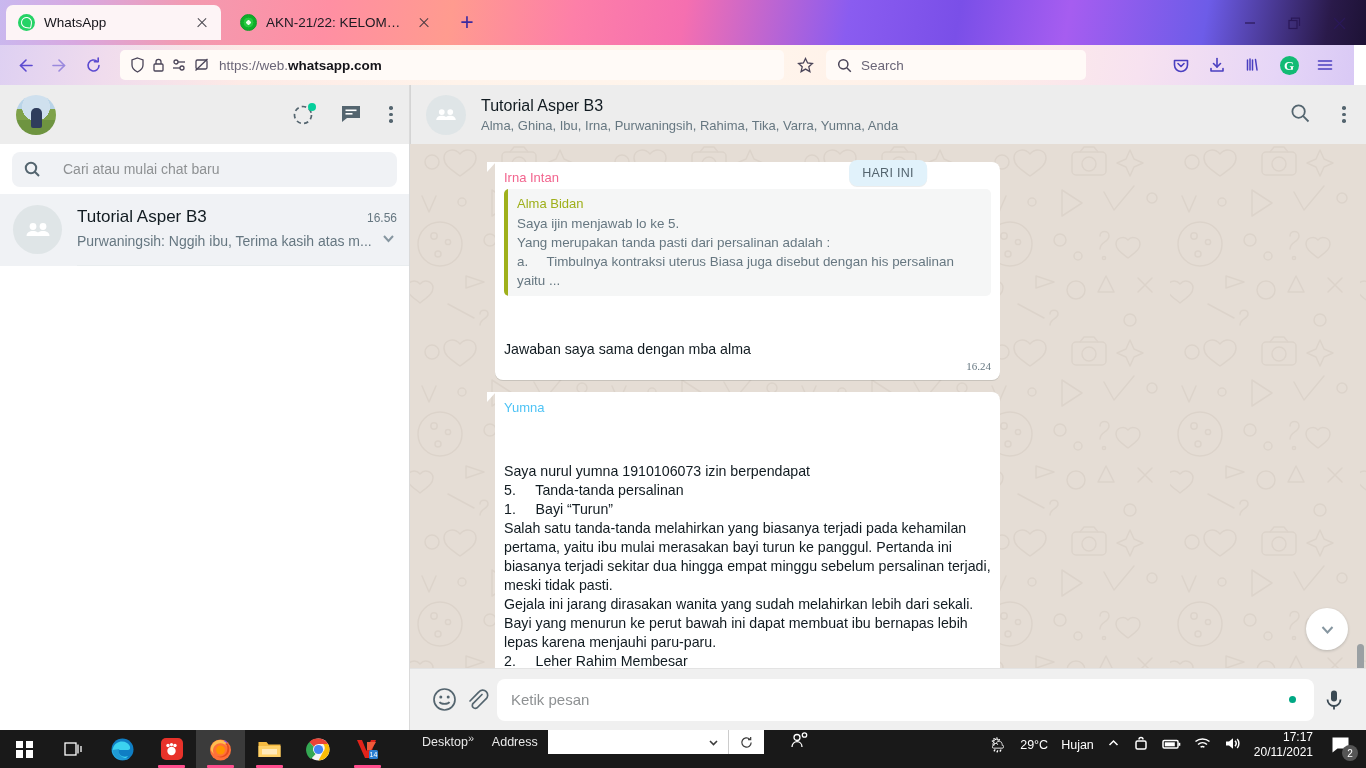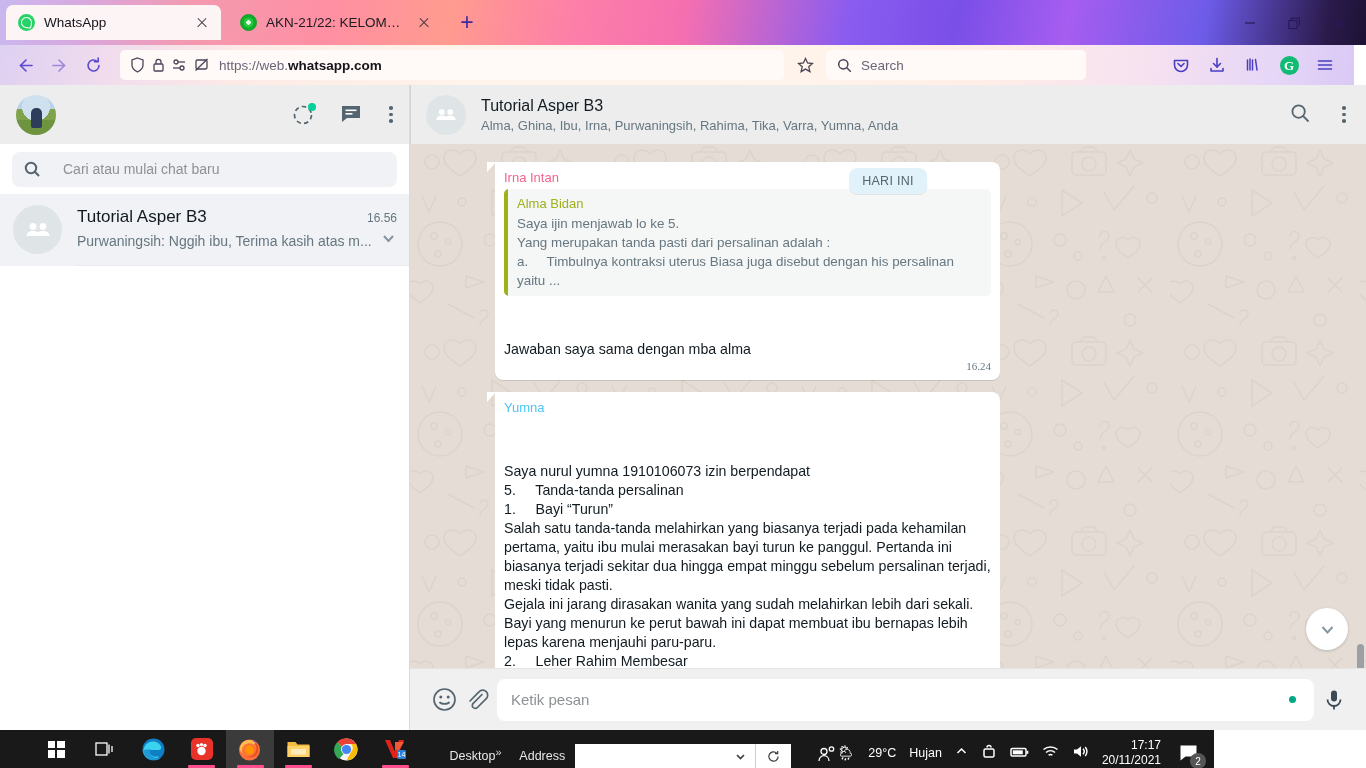--- a/index.html
+++ b/index.html
@@ -163,21 +163,21 @@
   .conv-icons { display: flex; align-items: center; gap: 28px; margin-left: auto; }
 
   .messages {
     flex: 1; position: relative; overflow: hidden;
     background-color: #e5ddd5;
   }
   .doodle { position: absolute; inset: 0; opacity: .40; }
   .msg-scroll { position: absolute; inset: 0; padding: 12px 85px 0 85px; }
 
   .date-pill {
-    position: absolute; left: 50%; transform: translateX(-50%); top: 24px;
+    position: absolute; left: 50%; transform: translateX(-50%); top: 16px;
     background: #e1f2fb; color: #54656f; font-size: 12.5px;
     padding: 6px 13px; border-radius: 8px; letter-spacing: .3px; z-index: 3;
     box-shadow: 0 1px .5px rgba(11,20,26,.08);
   }
 
   .bubble {
     background: #fff; border-radius: 0 8px 8px 8px;
     box-shadow: 0 1px .5px rgba(11,20,26,.13);
     padding: 6px 9px 8px 9px; position: relative;
     max-width: 505px; margin-bottom: 12px;
@@ -221,23 +221,23 @@
   .composer svg { fill: #54656f; }
   .input-pill {
     flex: 1; height: 42px; background: #fff; border-radius: 8px;
     display: flex; align-items: center; padding: 0 14px;
   }
   .input-ph { font-size: 15px; color: #8e9193; flex: 1; }
   .green-dot { width: 7px; height: 7px; border-radius: 50%; background: #00a884; margin-right: 4px; }
 
   
   .taskbar {
-    position: absolute; left: 0; top: 730px; width: 1214px; height: 38px;
-    background: #191919; display: flex; align-items: flex-end;
-    color: #fff; font-size: 12.5px; padding-left: 32px;
+    position: absolute; left: 0; top: 730px; width: 1366px; height: 38px;
+    background: #191919; display: flex; align-items: flex-start;
+    color: #fff; font-size: 12.5px;
   }
   .tb-item { width: 49px; height: 38px; display: flex; align-items: center; justify-content: center; position: relative; }
   .tb-item.running::after {
     content: ""; position: absolute; bottom: 0; left: 11px; width: 27px; height: 3px;
     background: #ff4d8d; border-radius: 1px;
   }
   .tb-item.active { background: #3b3b3b; }
   .winlogo { width: 17px; height: 17px; display: grid; grid-template-columns: 1fr 1fr; grid-template-rows: 1fr 1fr; gap: 2.2px; }
   .winlogo i { background: #fff; display: block; }
   .ico-sq { width: 22px; height: 22px; border-radius: 5px; display: flex; align-items: center; justify-content: center; }

